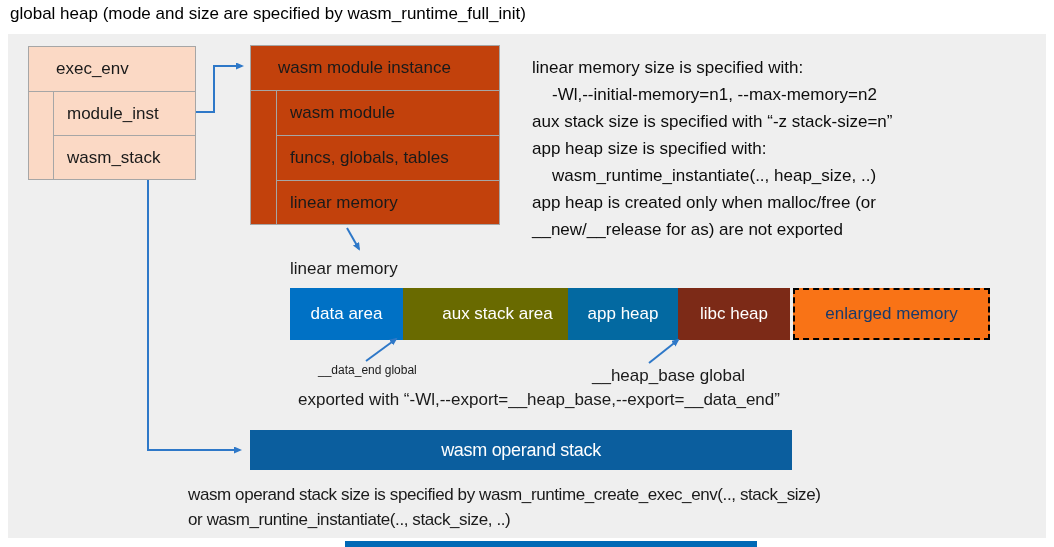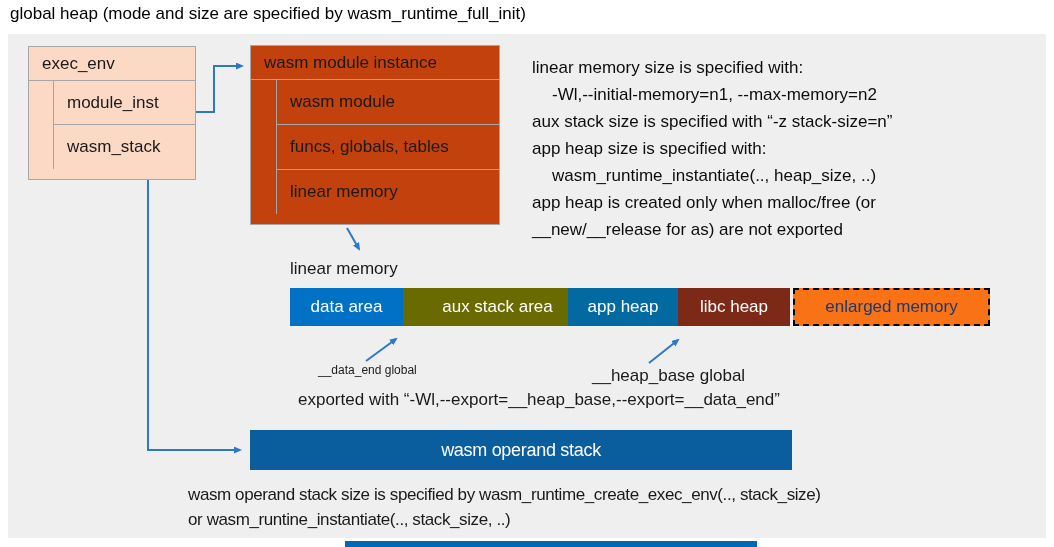--- a/index.html
+++ b/index.html
@@ -22,24 +22,24 @@
     left: 8px; top: 34px;
     width: 1038px; height: 504px;
     background: #efefef;
   }
 
   
   .struct-box { border: 1px solid #a6a6a6; }
   #exec-env-box { left: 28px; top: 46px; width: 168px; height: 134px; }
   #module-instance-box { left: 250px; top: 45px; width: 250px; height: 180px; }
   .struct-header {
-    height: 34px;
+    height: 45px;
     border-bottom: 1px solid #a6a6a6;
     display: flex; align-items: center;
-    padding-left: 13px;
+    padding-left: 27px;
     font-size: 17px;
   }
   .struct-rows { margin-left: 24px; border-left: 1px solid #a6a6a6; }
   #module-instance-box .struct-rows { margin-left: 25px; }
   .struct-row {
     height: 44px;
     display: flex; align-items: center;
     padding-left: 13px;
     font-size: 17px;
   }
@@ -54,21 +54,21 @@
     width: 500px;
     font-size: 17px;
     line-height: 27px;
     color: #0d0d0d;
   }
   .note-indent { padding-left: 20px; }
 
   
   #linear-memory-caption { left: 290px; top: 259px; font-size: 17px; }
   .mem-seg {
-    top: 288px; height: 38px;
+    top: 288px; height: 52px;
     display: flex; align-items: center; justify-content: center;
     color: #ffffff; font-size: 17px;
   }
   #seg-data-area      { left: 290px; width: 113px; }
   #seg-aux-stack      { left: 403px; width: 165px; }
   #seg-app-heap       { left: 568px; width: 110px; }
   #seg-libc-heap      { left: 678px; width: 112px; }
   #seg-enlarged {
     left: 793px; width: 197px;
     border: 2px dashed #000000;

